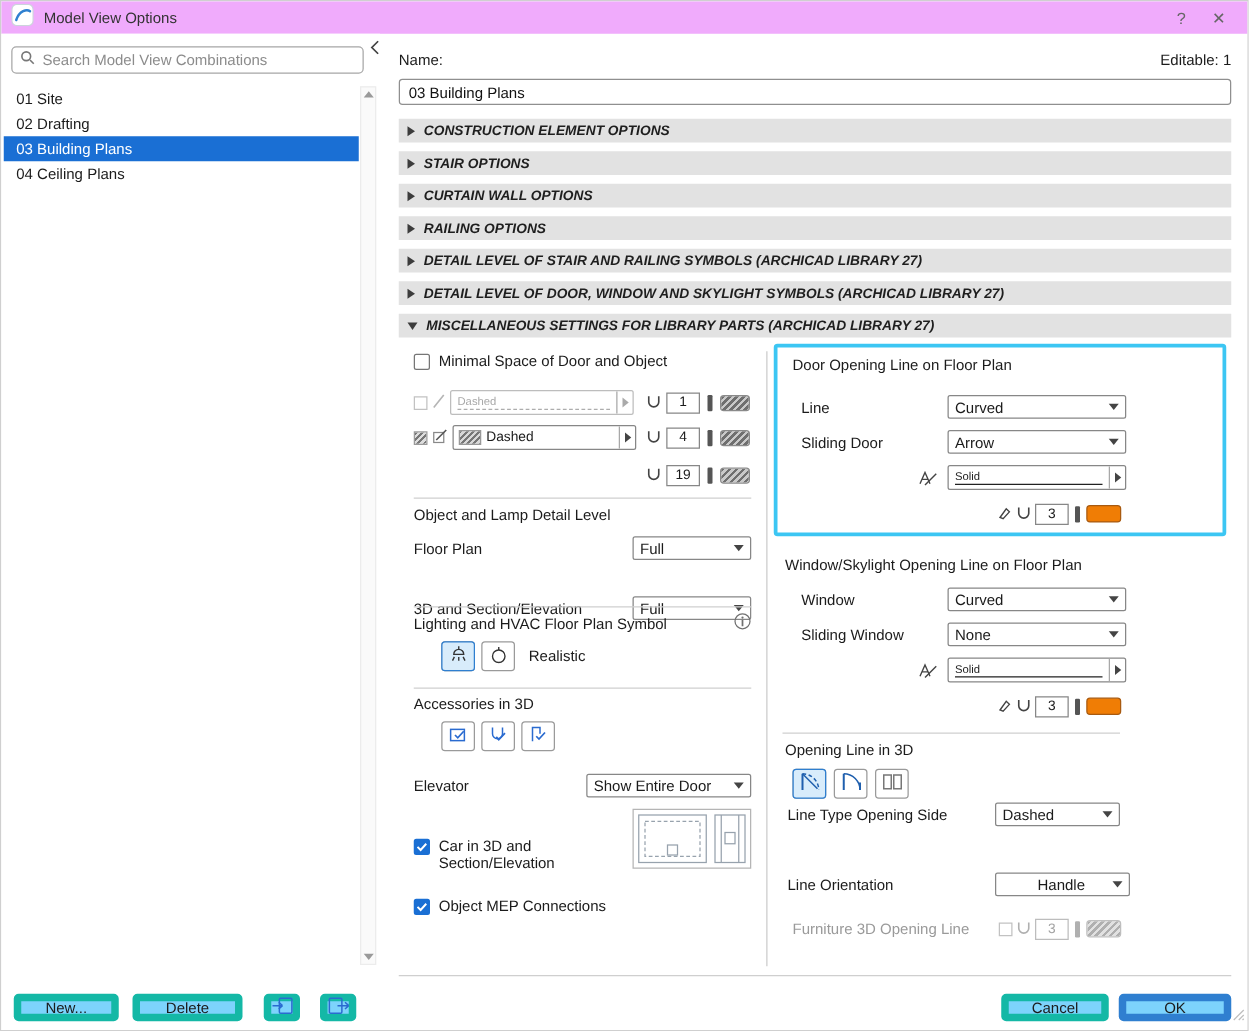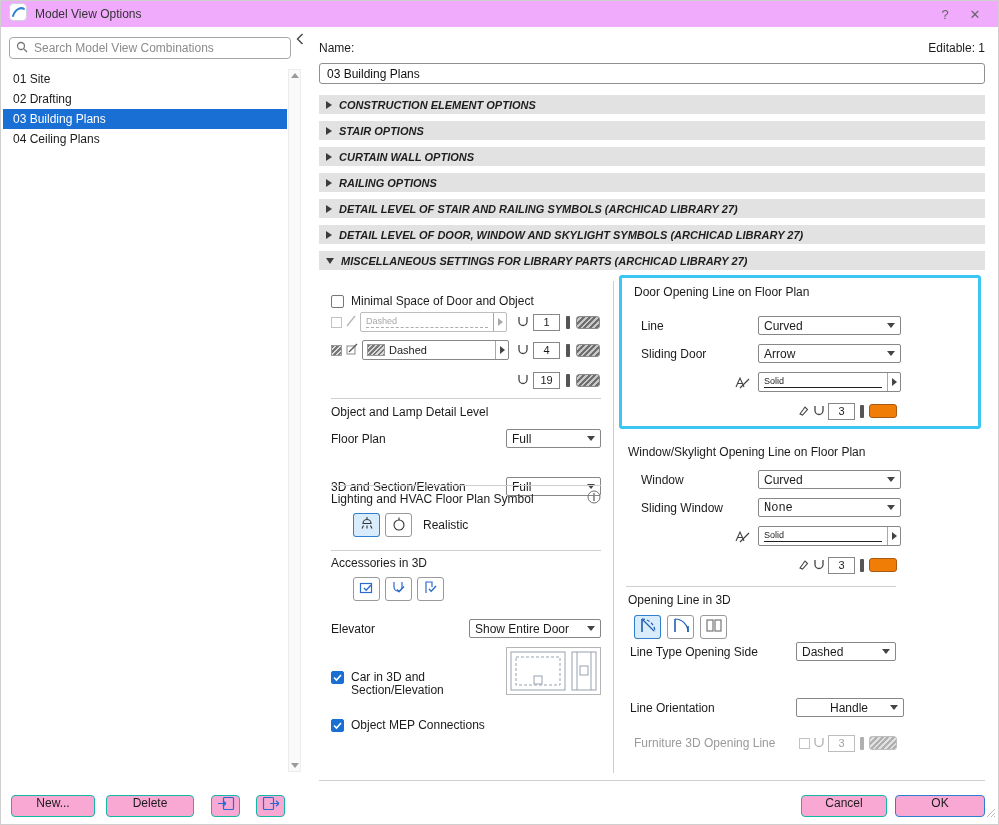--- a/index.html
+++ b/index.html
@@ -16,21 +16,21 @@
   .search { position:absolute; top:10px; left:8px; width:282px; height:22px; border:1px solid #a6a6a6; border-radius:4px; display:flex; align-items:center; padding:0 6px; gap:6px; background:#fff; }
   .search input { border:none; outline:none; flex:1; font-size:12px; color:#555; font-family:"Liberation Sans",sans-serif; }
   .search input::placeholder { color:#8c8c8c; }
   .list { position:absolute; top:42px; left:2px; right:17px; bottom:52px; }
   .list-item { height:20px; line-height:20px; padding-left:10px; font-size:12px; color:#1b1b1b; }
   .list-item.selected { background:#1a6fd4; color:#fff; }
   .vscroll { position:absolute; top:42px; right:3px; width:13px; bottom:52px; background:#fafafa; border:1px solid #ececec; display:flex; flex-direction:column; justify-content:space-between; align-items:center; padding:3px 0; }
   .tri-up { width:0;height:0;border-left:4px solid transparent;border-right:4px solid transparent;border-bottom:5px solid #9a9a9a; }
   .tri-dn { width:0;height:0;border-left:4px solid transparent;border-right:4px solid transparent;border-top:5px solid #9a9a9a; }
 
-  .btn { position:absolute; height:22px; border:1px solid #14b8a6; border-radius:4px; background:#f9a8d4; font-size:12px; display:flex; align-items:flex-start; justify-content:center; color:#1b1b1b; }
+  .btn { position:absolute; height:22px; border:6px solid #14b8a6; border-radius:4px; background:#7dd3fc; font-size:12px; display:flex; align-items:center; justify-content:center; color:#1b1b1b; }
   .btn.ok { border-color:#2f7fd0; }
 
   .collapse { position:absolute; top:30px; left:295px; width:10px; height:12px; }
 
   
   .main { position:absolute; top:26px; left:318px; width:666px; bottom:0; }
   .name-row { position:absolute; top:14px; left:0; right:0; display:flex; justify-content:space-between; font-size:12px; color:#1b1b1b; }
   .name-input { position:absolute; top:36px; left:0; right:0; height:21px; border:1px solid #8f8f8f; border-radius:3px; font-size:12px; padding:0 7px; font-family:"Liberation Sans",sans-serif; color:#111; outline:none; }
 
   .sections { position:absolute; top:68px; left:0; right:0;font-style:italic; }
@@ -197,21 +197,21 @@
           <span class="tri-d"></span>
           <span>MISCELLANEOUS SETTINGS FOR LIBRARY PARTS (ARCHICAD LIBRARY 27)</span>
         </div>
     </div>
 
     <div class="panel">
       <div class="vdiv"></div>
       <div class="cyan-box"></div>
 
       <div class="lcol">
-        <div class="cbrow" style="top:20px;left:0;">
+        <div class="cbrow" style="top:8px;left:0;">
           <span class="cb"></span>
           <span class="cl">Minimal Space of Door and Object</span>
         </div>
 
         <div class="lrow" style="top:36px;">
           <span class="sq-icon" style="border-color:#c2c2c2"></span>
           <span><svg width="10" height="12" viewBox="0 0 10 12">
                 <line x1="1" y1="11" x2="9" y2="1" stroke="#b5b5b5" stroke-width="1.3"></line>
               </svg></span>
           <div class="lt-combo dis" style="width:147px">
@@ -427,21 +427,21 @@
         <div class="heading" style="top:170px;left:2px;">Window/Skylight Opening Line on Floor Plan</div>
         <div class="rrow" style="top:195px;">
           <span class="lbl">Window</span>
           <div class="sel" style="left:132px;width:143px;">
               <span>Curved</span>
               <span class="chev"></span>
             </div>
         </div>
         <div class="rrow" style="top:223px;">
           <span class="lbl">Sliding Window</span>
-          <div class="sel" style="left:132px;width:143px;font-family:Liberation Mono, monospace;">
+          <div class="sel" style="left:132px;width:143px;">
               <span>None</span>
               <span class="chev"></span>
             </div>
         </div>
         <div class="rrow" style="top:251px;">
           <span style="position:absolute;left:108px;top:3px;"><svg width="16" height="14" viewBox="0 0 16 14">
                 <path d="M2 12 L6 3 L10 12 M3.6 8.5 H8.4" fill="none" stroke="#444" stroke-width="1.1"></path>
                 <line x1="6" y1="13" x2="15" y2="4" stroke="#444" stroke-width="1.2"></line>
               </svg></span>
           <div class="lt-combo" style="position:absolute;left:132px;width:143px;">

